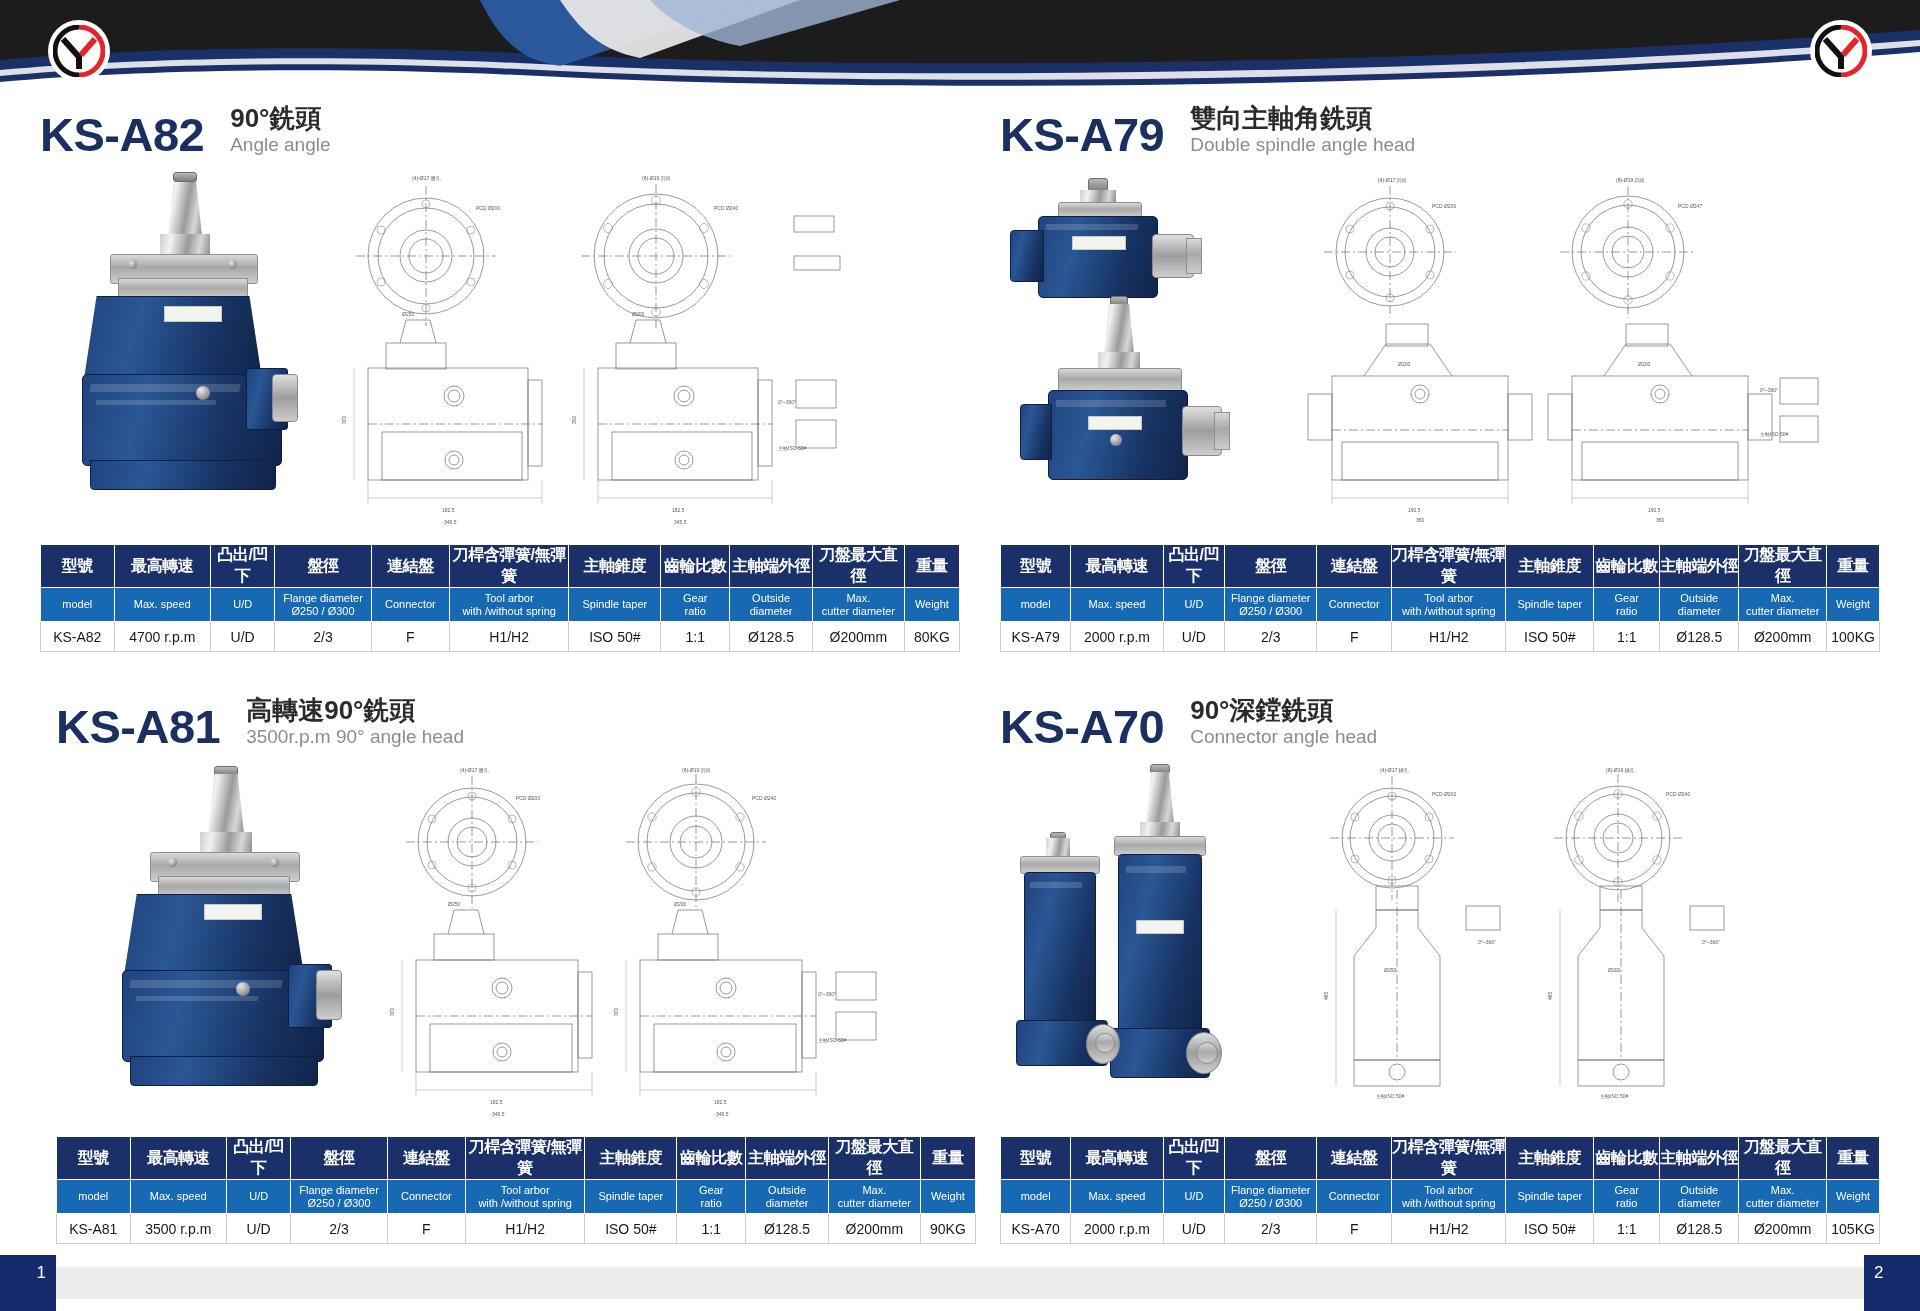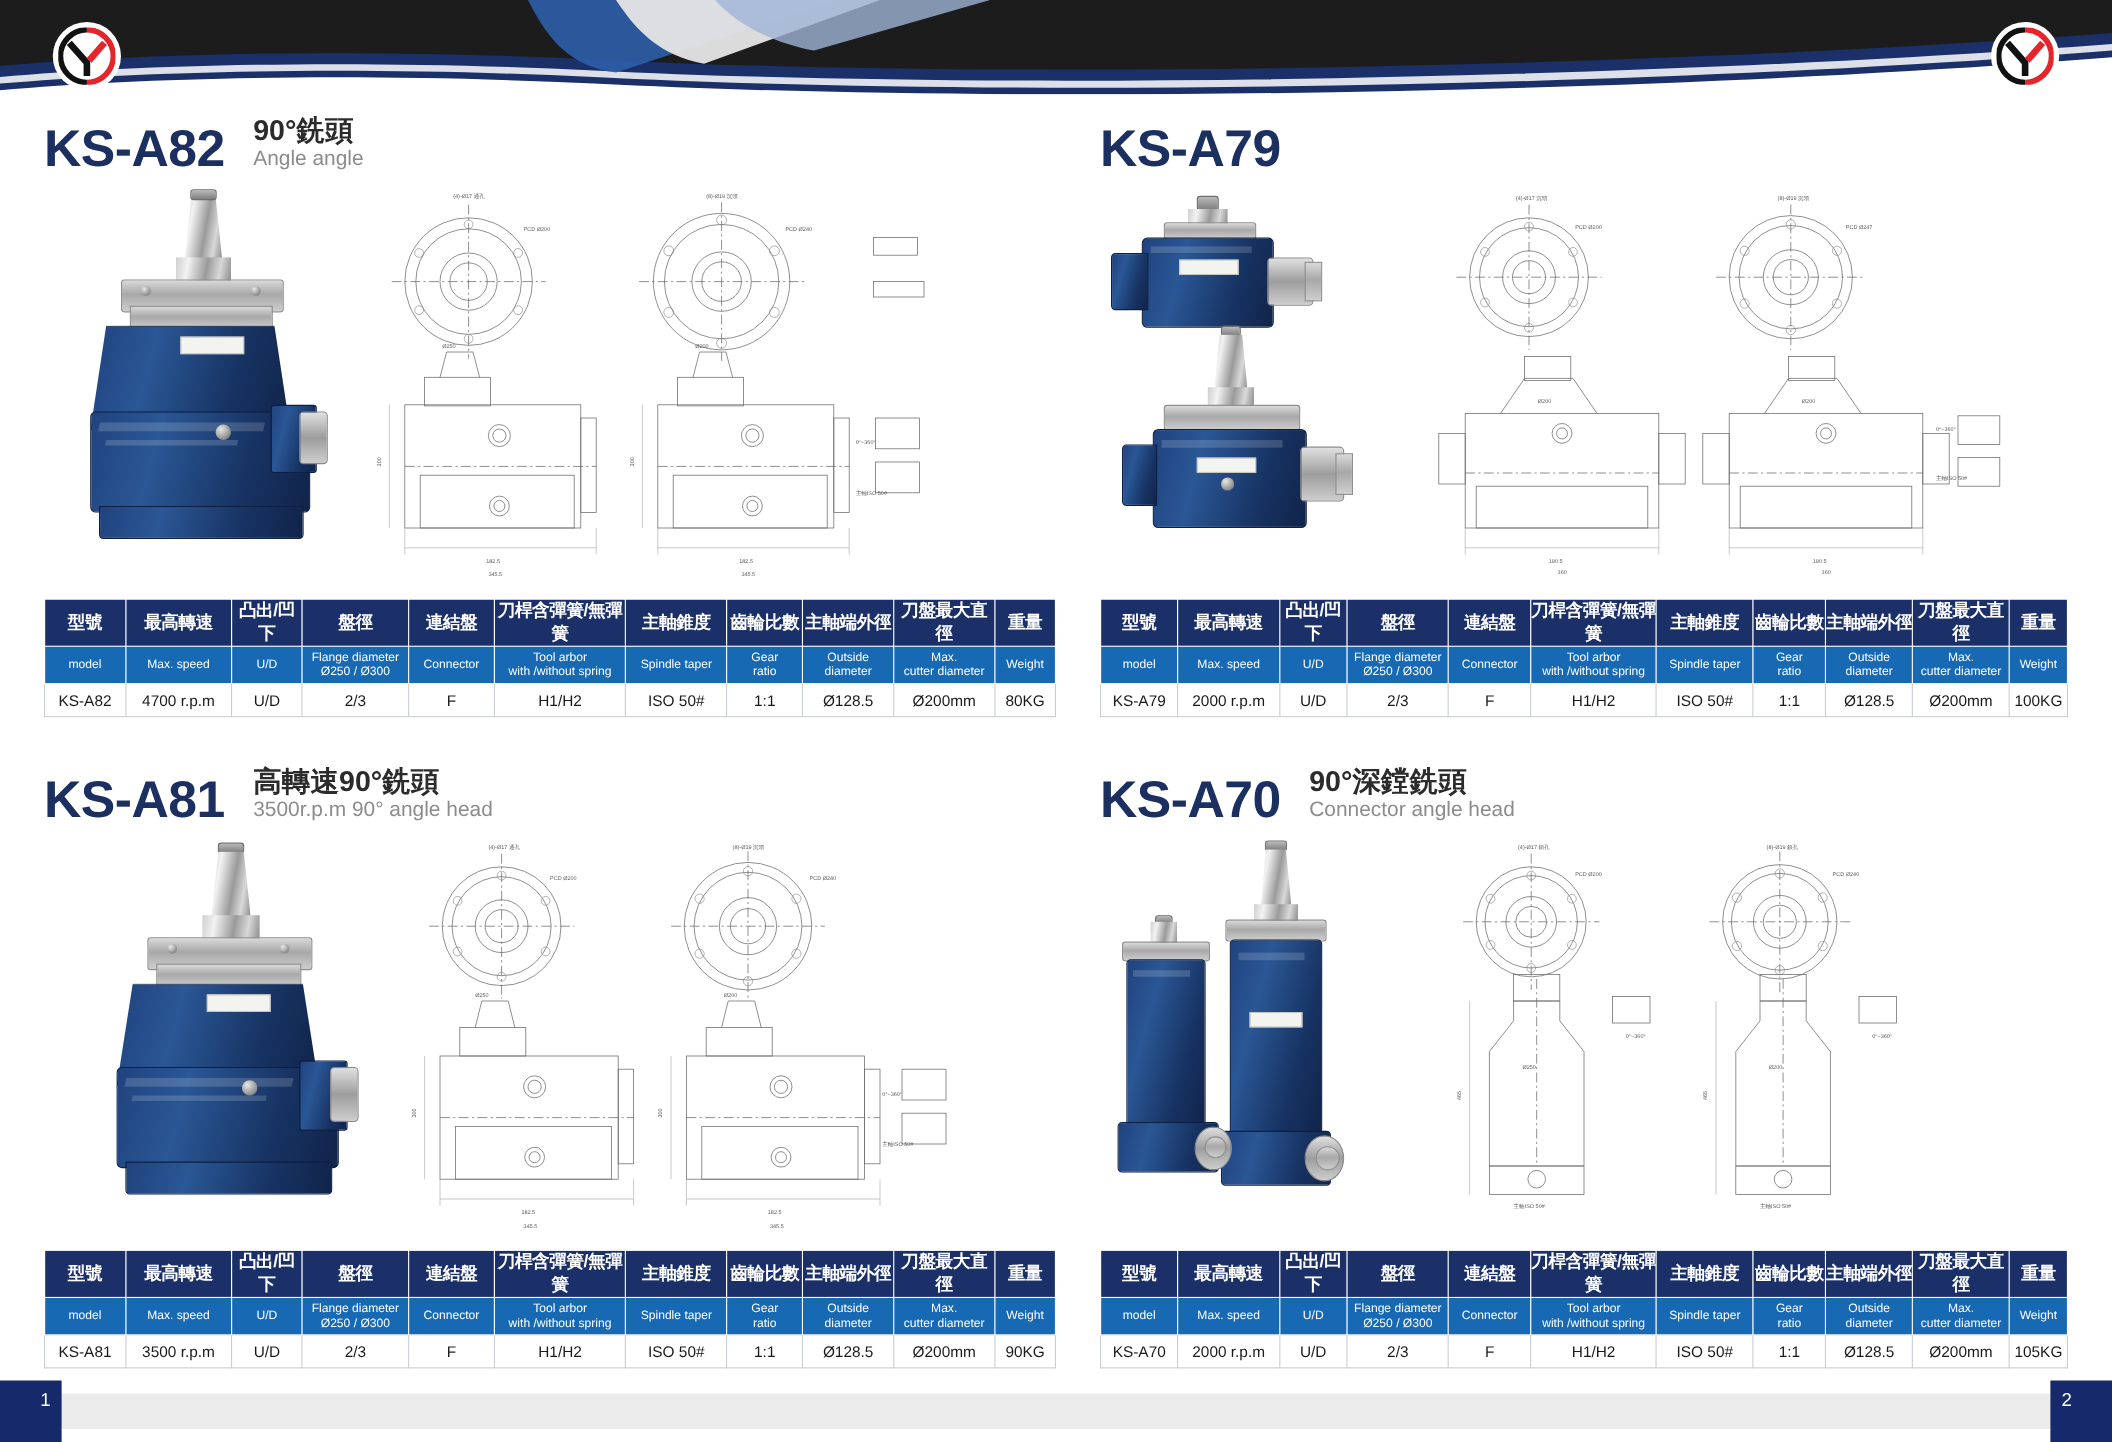--- a/index.html
+++ b/index.html
@@ -20,21 +20,21 @@
     border-radius: 50%; background: #ffffff;
     display: flex; align-items: center; justify-content: center;
   }
   .logo-badge.left { left: 48px; }
   .logo-badge.right { right: 48px; }
 
   
   .product { position: absolute; }
   .p1 { left: 40px;   top: 96px;  width: 920px; }
   .p2 { left: 1000px; top: 96px;  width: 880px; }
-  .p3 { left: 40px;   top: 688px; width: 920px; }
+  .p3 { left: 56px;   top: 688px; width: 920px; }
   .p4 { left: 1000px; top: 688px; width: 880px; }
 
   .prod-head { display: flex; align-items: flex-end; gap: 26px; height: 62px; }
   .model-code {
     font-size: 47px; font-weight: 700; color: #1b2f61;
     letter-spacing: -0.5px; line-height: 1; white-space: nowrap;
   }
   .name-wrap { padding-bottom: 2px; }
   .name-cn {
     font-size: 26px; font-weight: 700; color: #2b2b2b;
@@ -335,20 +335,24 @@
           <td>Ø200mm</td>
           <td>80KG</td>
         </tr>
       </tbody>
     </table>
   </section>
 
   <section class="product p2">
     <div class="prod-head">
       <div class="model-code">KS-A79</div>
+      <div class="name-wrap">
+        <div class="name-cn">雙向主軸角銑頭</div>
+        <div class="name-en">Double spindle angle head</div>
+      </div>
     </div>
 
     <div class="media">
       <div class="photo-box" style="left:10px; top:10px; width:230px; height:330px;">
         <div class="photo">
 
           <div class="mcap" style="left:78px; top:0px; width:20px; height:14px;"></div>
           <div class="mtaper" style="left:70px; top:12px; width:36px; height:14px;"></div>
           <div class="mflange" style="left:48px; top:24px; width:84px; height:16px; border-radius:3px;"></div>
           <div class="mbody" style="left:28px; top:38px; width:120px; height:82px; border-radius:5px;"></div>

